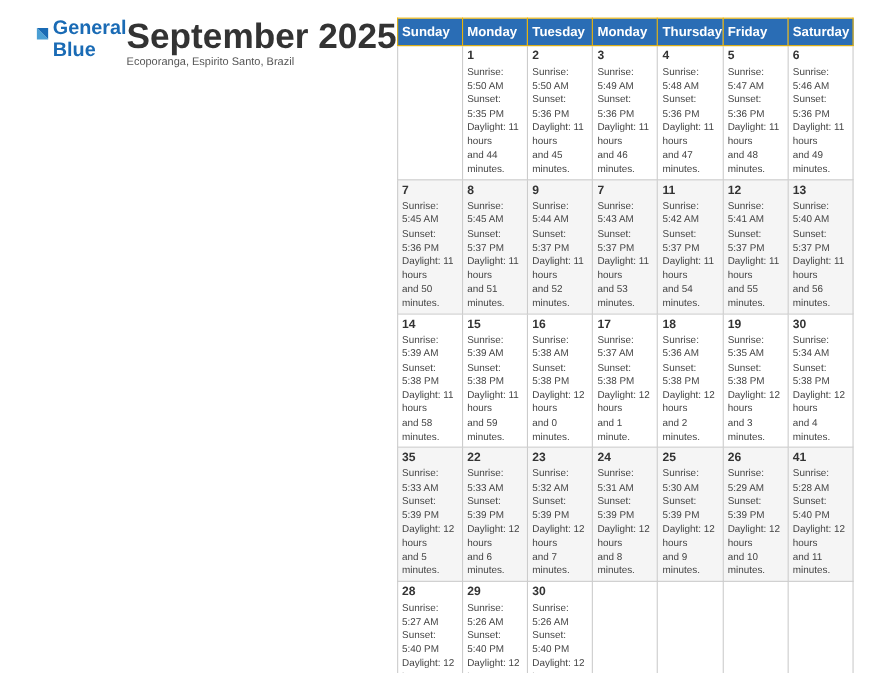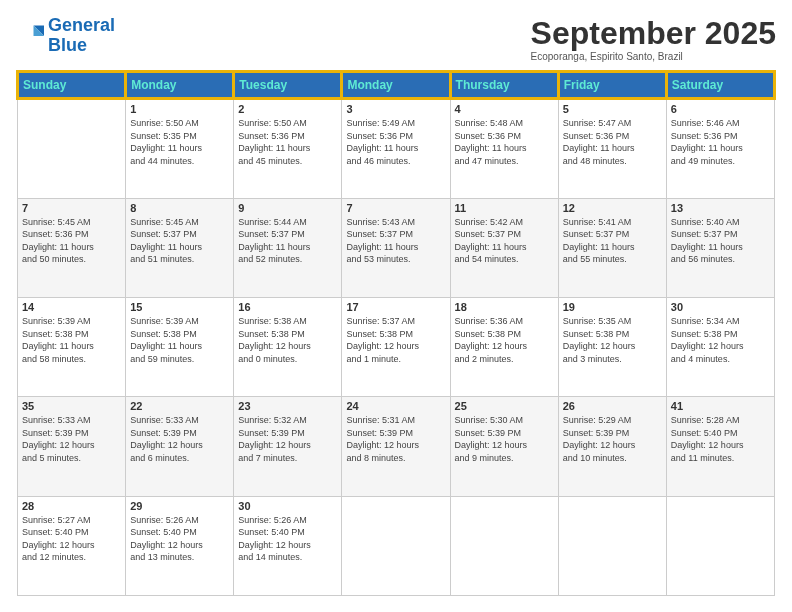--- a/index.html
+++ b/index.html
@@ -8,21 +8,21 @@
       height: 612px;
       font-family: Arial, sans-serif;
       background: #fff;
       overflow: hidden;
     }
     .page {
       width: 792px;
       height: 612px;
       padding: 16px;
       display: flex;
-      flex-direction: column;
+      flex-direction: row;
     }
     .header {
       display: flex;
       align-items: flex-start;
       justify-content: space-between;
       margin-bottom: 8px;
     }
     .logo {
       display: flex;
       align-items: center;
@@ -56,26 +56,26 @@
     }
     .calendar {
       flex: 1;
       border: 1px solid #ccc;
       border-collapse: collapse;
       width: 100%;
       table-layout: fixed;
     }
     .calendar th {
       background: #2a6db5;
-      color: #5eead4;
+      color: #ffffff;
       font-size: 12px;
       font-weight: bold;
       padding: 5px 4px;
       text-align: left;
-      border: 3px solid #eab308;
+      border: 1px solid #eab308;
     }
     .calendar td {
       border: 1px solid #ccc;
       vertical-align: top;
       padding: 3px 4px;
       font-size: 9.5px;
       color: #333;
       height: 80px;
     }
     .day-num {

